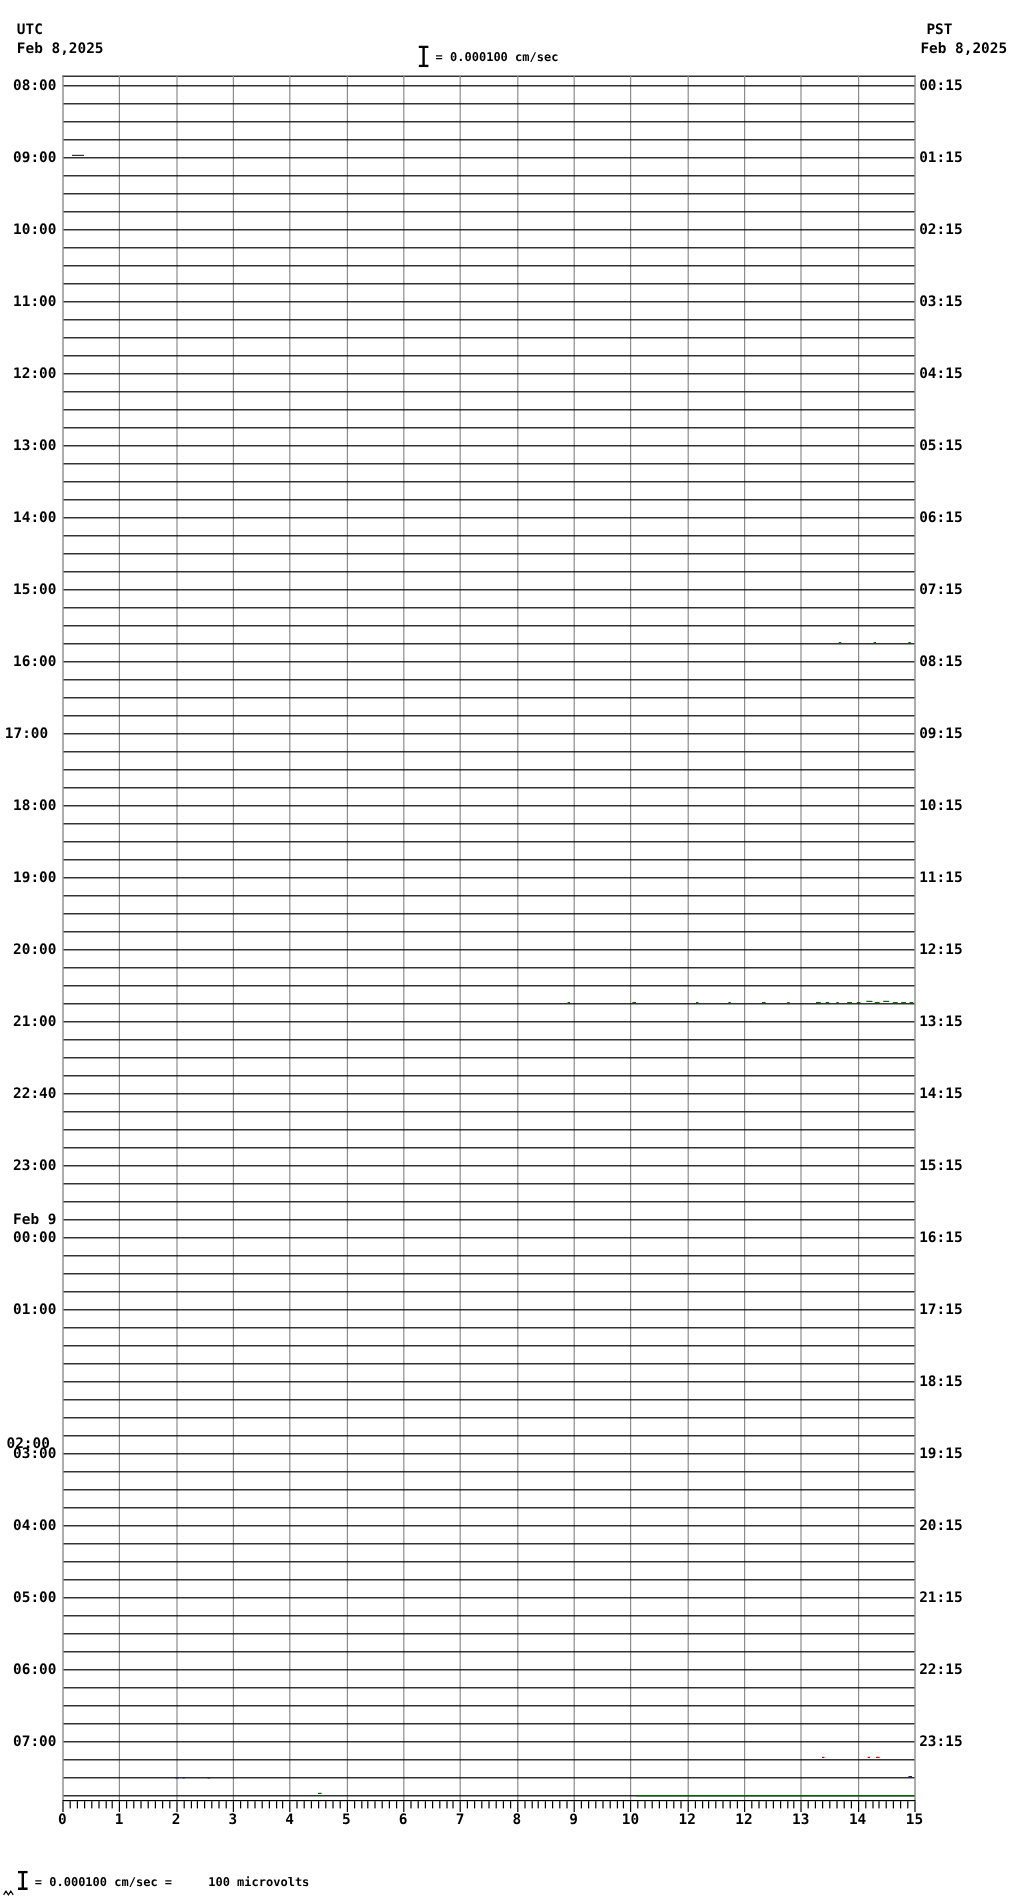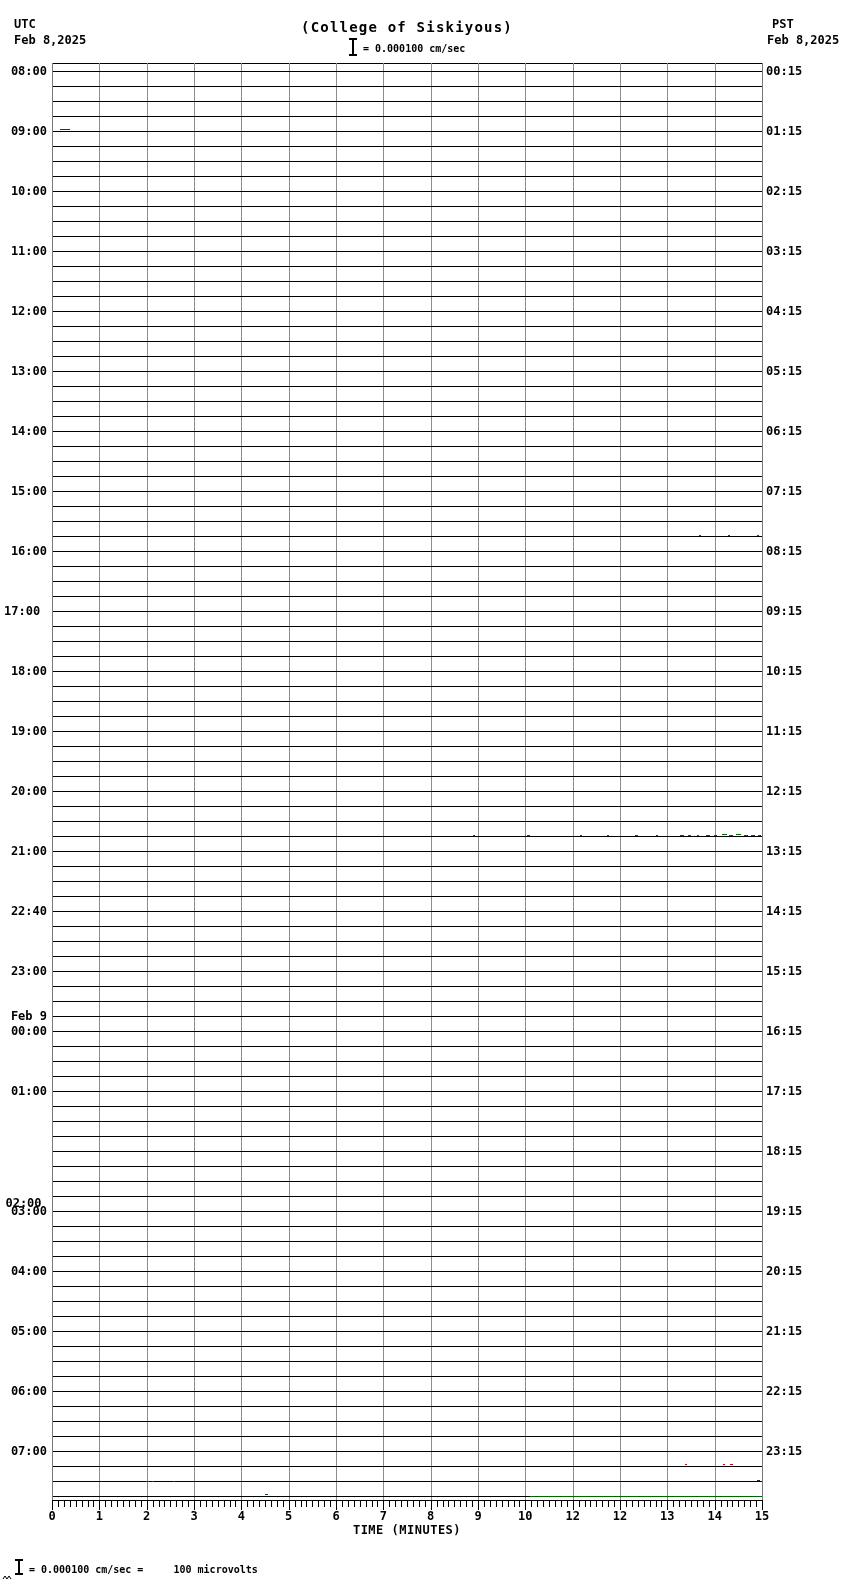--- a/index.html
+++ b/index.html
@@ -18,21 +18,20 @@
   .footer-txt{font-size:10px;font-weight:bold;white-space:pre;}
 </style>
 </head>
 <body>
 
 <div class="page">
 
   <div class="abs hdr-small" style="left:14px;top:17px;">UTC</div>
   <div class="abs hdr-small" style="left:14px;top:33px;">Feb 8,2025</div>
 
-  <div class="abs title" style="left:52px;top:19px;width:710px;">(College of Siskiyous)</div>
 
   <span class="abs" style="left:348px;top:38px;">
     <svg width="10" height="18" viewBox="0 0 10 18">
       <line x1="5" y1="1" x2="5" y2="17" stroke="#000" stroke-width="2"></line>
       <line x1="1" y1="1" x2="9" y2="1" stroke="#000" stroke-width="2"></line>
       <line x1="1" y1="17" x2="9" y2="17" stroke="#000" stroke-width="2"></line>
     </svg>
   </span>
   <div class="abs scale-txt" style="left:363px;top:43px;">= 0.000100 cm/sec</div>
 
@@ -365,21 +364,20 @@
       <div class="hour-label" style="position: absolute; left: 766px; top: 1264px; width: 80px;">20:15</div>
       <div class="hour-label" style="position: absolute; left: 0px; top: 1324px; width: 47px; text-align: right;">05:00</div>
       <div class="hour-label" style="position: absolute; left: 766px; top: 1324px; width: 80px;">21:15</div>
       <div class="hour-label" style="position: absolute; left: 0px; top: 1384px; width: 47px; text-align: right;">06:00</div>
       <div class="hour-label" style="position: absolute; left: 766px; top: 1384px; width: 80px;">22:15</div>
       <div class="hour-label" style="position: absolute; left: 0px; top: 1444px; width: 47px; text-align: right;">07:00</div>
       <div class="hour-label" style="position: absolute; left: 766px; top: 1444px; width: 80px;">23:15</div>
       <div class="hour-label" style="position: absolute; left: 0px; top: 1009px; width: 47px; text-align: right;">Feb 9</div>
     </div>
 
-  <div class="abs axis-title" style="left:52px;top:1523px;width:710px;">TIME (MINUTES)</div>
 
   <span class="abs" style="left:2px;top:1566px;">
     <svg width="12" height="8" viewBox="0 0 12 8">
       <polyline points="1,6 3,3 5,6 7,3 9,6" fill="none" stroke="#000" stroke-width="1"></polyline>
     </svg>
   </span>
   <span class="abs" style="left:14px;top:1559px;">
     <svg width="10" height="16" viewBox="0 0 10 16">
       <line x1="5" y1="1" x2="5" y2="15" stroke="#000" stroke-width="2"></line>
       <line x1="1" y1="1" x2="9" y2="1" stroke="#000" stroke-width="2"></line>

